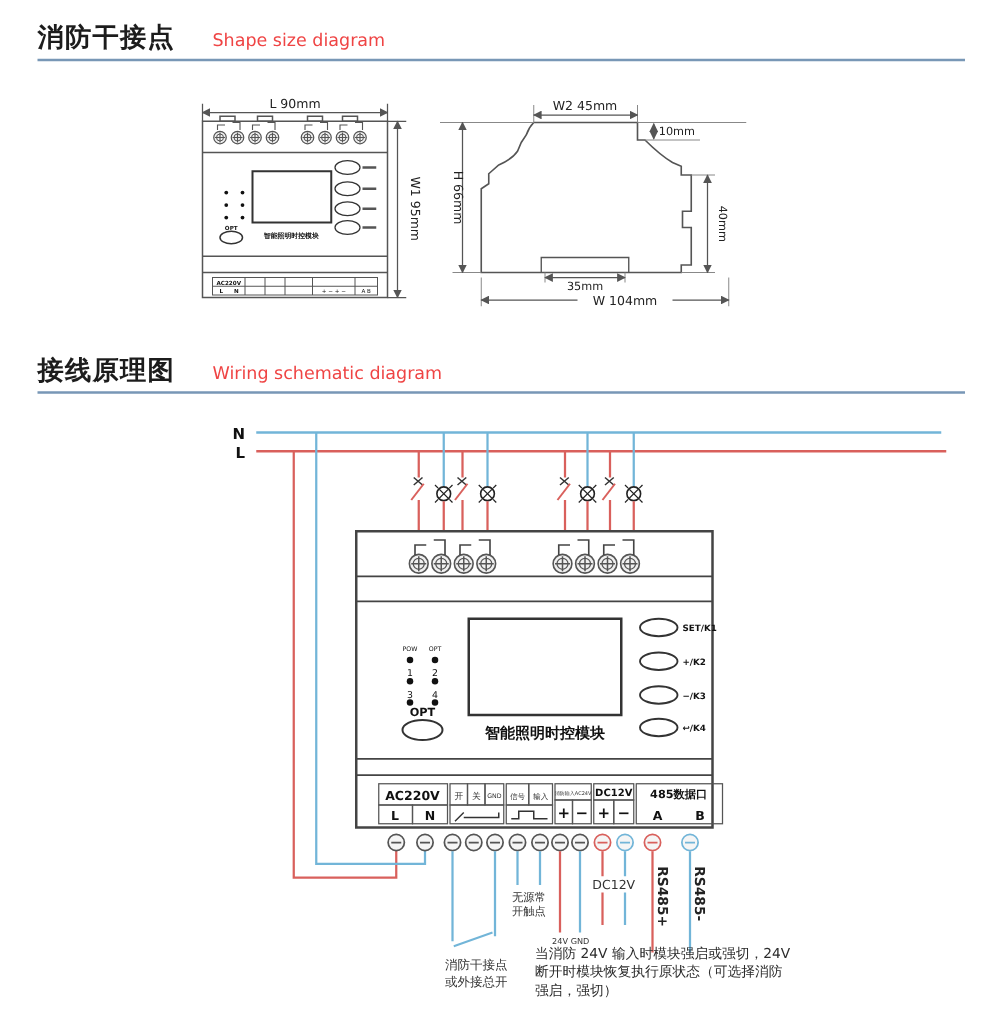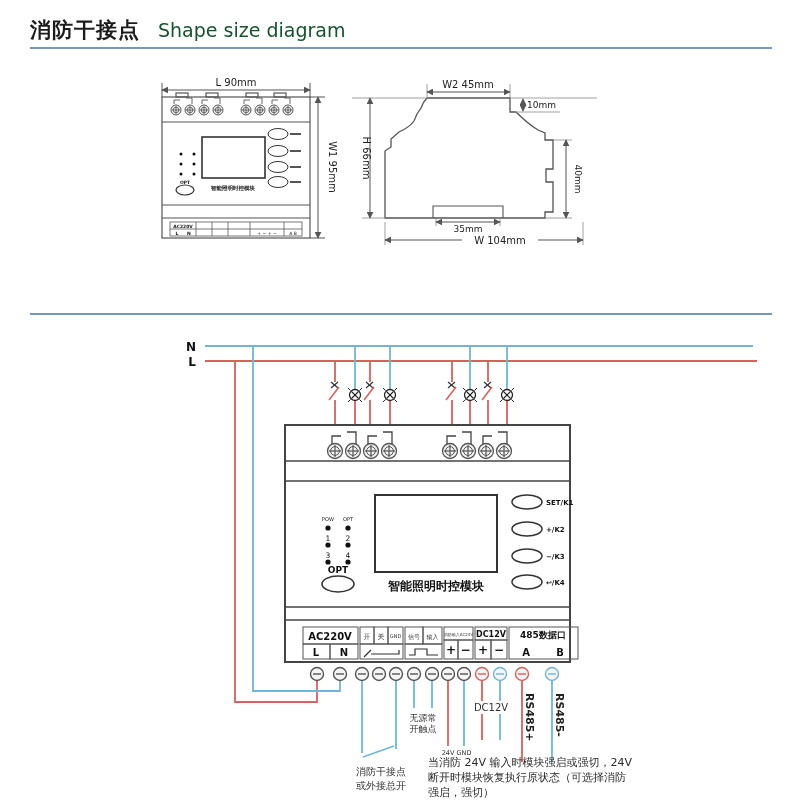--- a/index.html
+++ b/index.html
@@ -1,34 +1,37 @@
 <!DOCTYPE html>
 <html><head>
 <meta charset="utf-8">
 <style>
   html,body{margin:0;padding:0;background:#fff;}
   .stage{position:relative;width:800px;height:807px;background:#fff;overflow:hidden;
          font-family:"DejaVu Sans","Liberation Sans",sans-serif;}
   .hdr{position:absolute;left:30px;white-space:nowrap;}
   .hdr .zh{font-size:21px;font-weight:bold;color:#1c1c1c;letter-spacing:1px;}
-  .hdr .en{font-size:19px;color:#14532d;margin-left:18px;}
+  .hdr .en{font-size:14px;color:#ef4444;margin-left:30px;}
   .rule{position:absolute;left:30px;width:742px;height:2px;background:#7897b6;}
   svg{position:absolute;left:0;}
   svg text{font-family:"DejaVu Sans","Liberation Sans",sans-serif;}
 </style>
 </head>
 <body>
 
 <div class="stage">
 
   <div class="hdr" style="top:16px">
     <span class="zh">消防干接点</span><span class="en">Shape size diagram</span>
   </div>
   <div class="rule" style="top:47px"></div>
 
+  <div class="hdr" style="top:282px">
+    <span class="zh">接线原理图</span><span class="en">Wiring schematic diagram</span>
+  </div>
   <div class="rule" style="top:313px"></div>
 
   <svg id="shapeSvg" style="top:70px" width="800" height="200" viewBox="0 70 800 200">
     <defs>
       <marker id="arr" viewBox="0 0 10 10" refX="9" refY="5" markerWidth="7" markerHeight="7" orient="auto-start-reverse">
           <path d="M0,0 L10,5 L0,10 z" fill="#555"></path>
         </marker>
     </defs>
 
     <g stroke="#555" fill="none" stroke-width="1.2">

